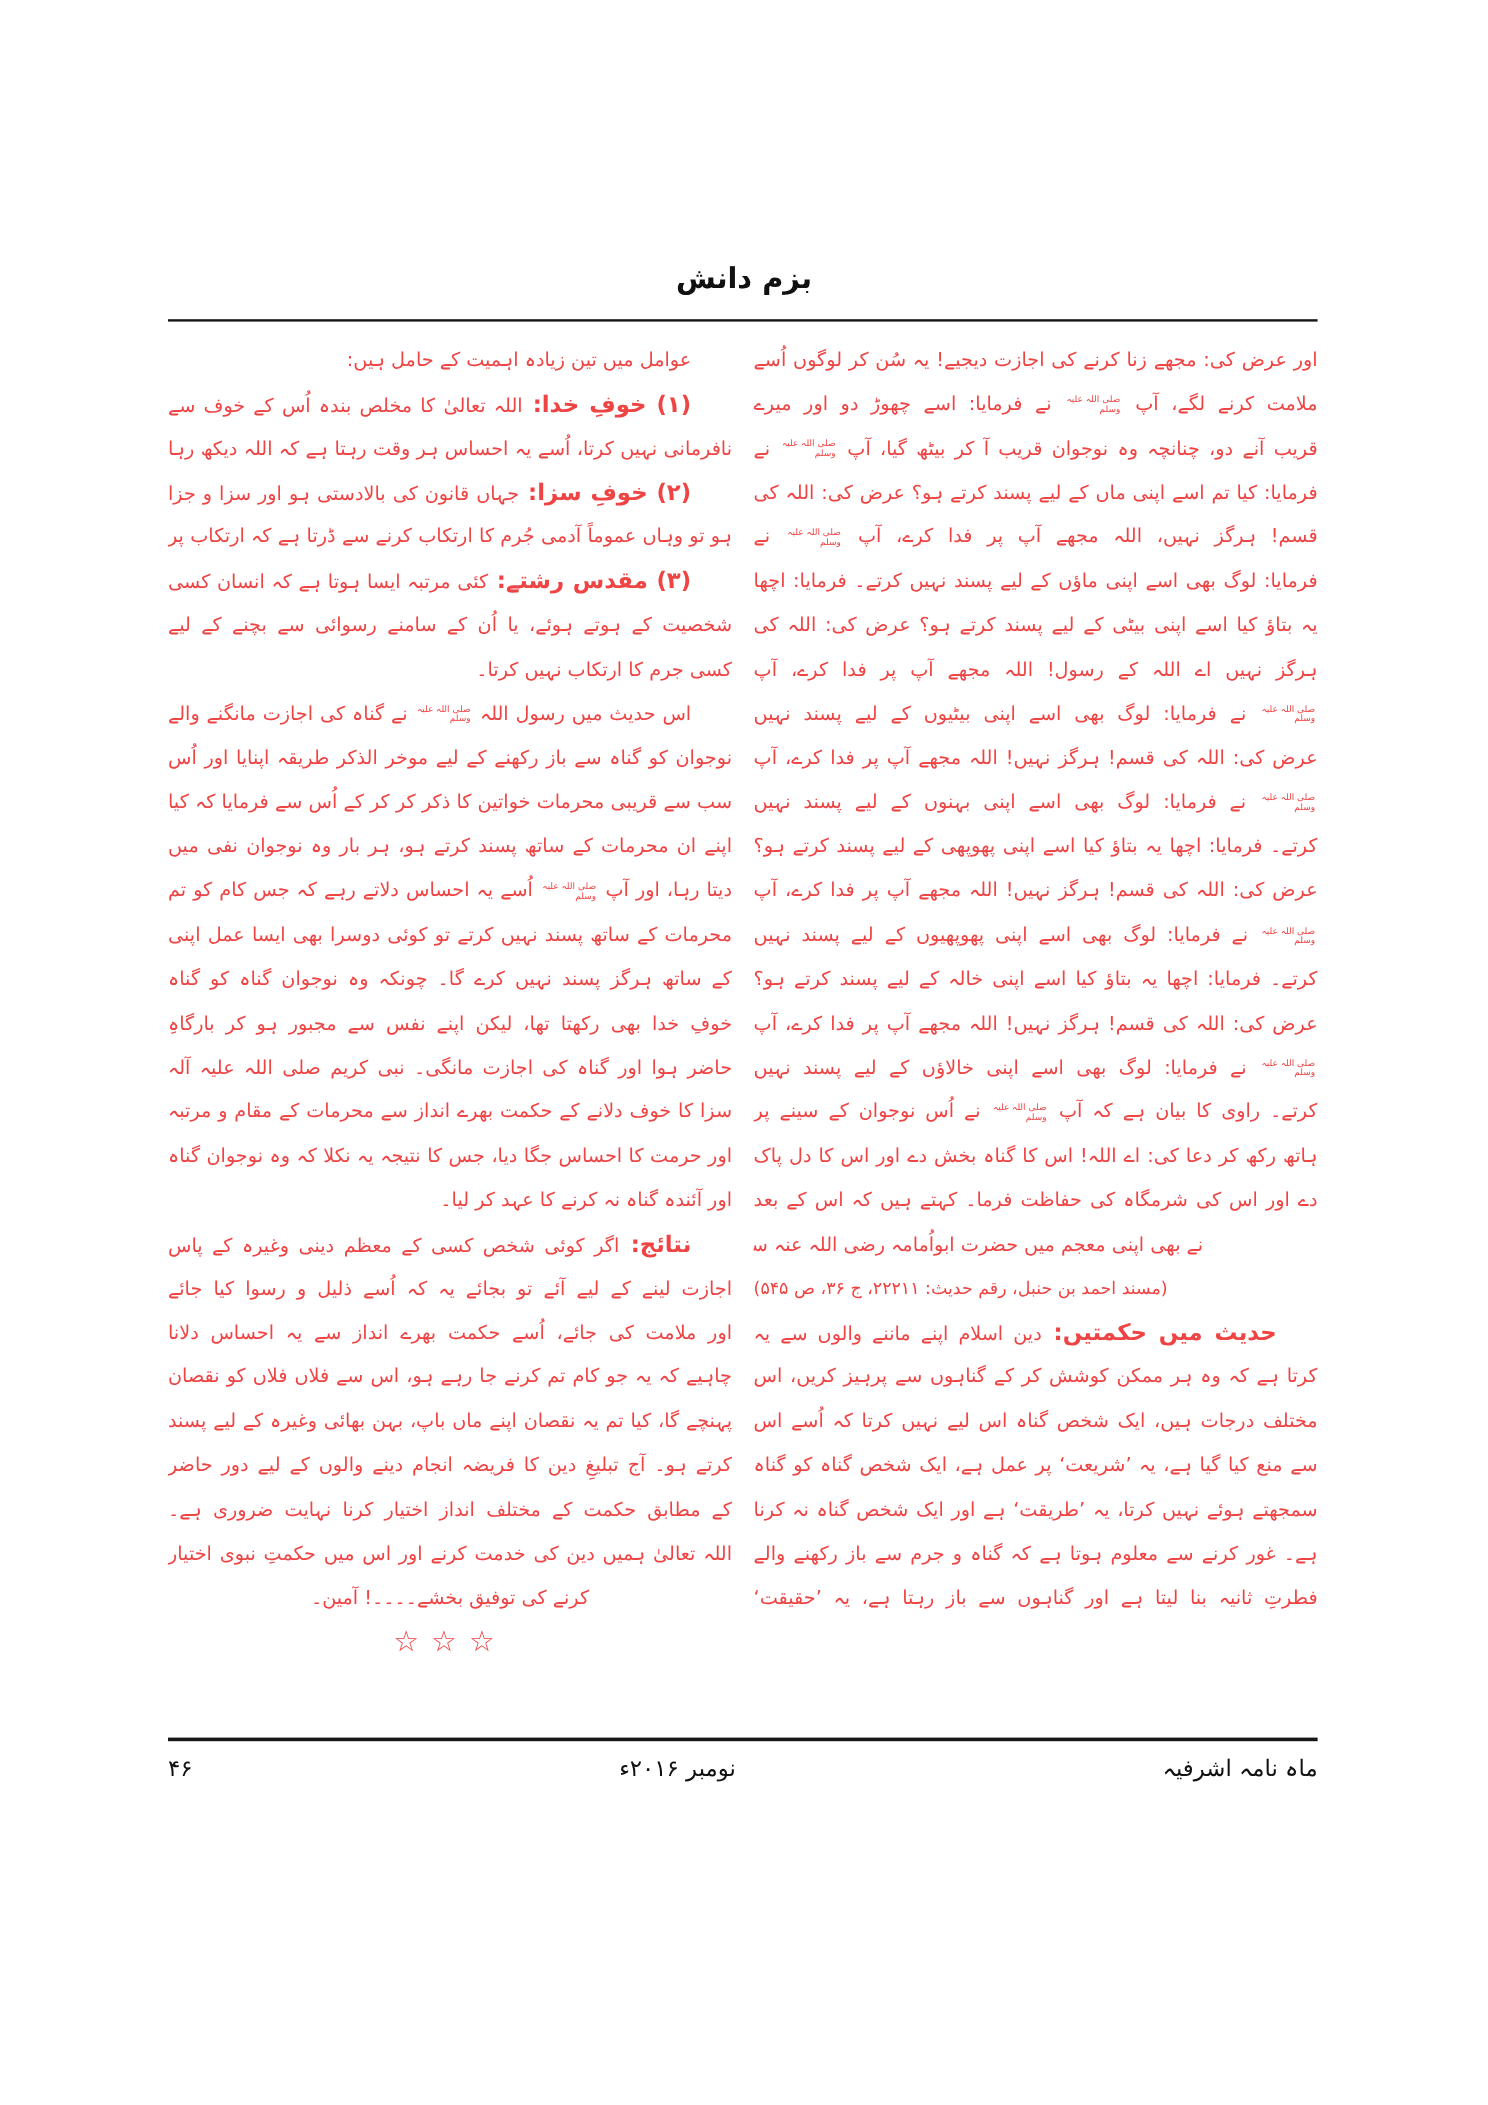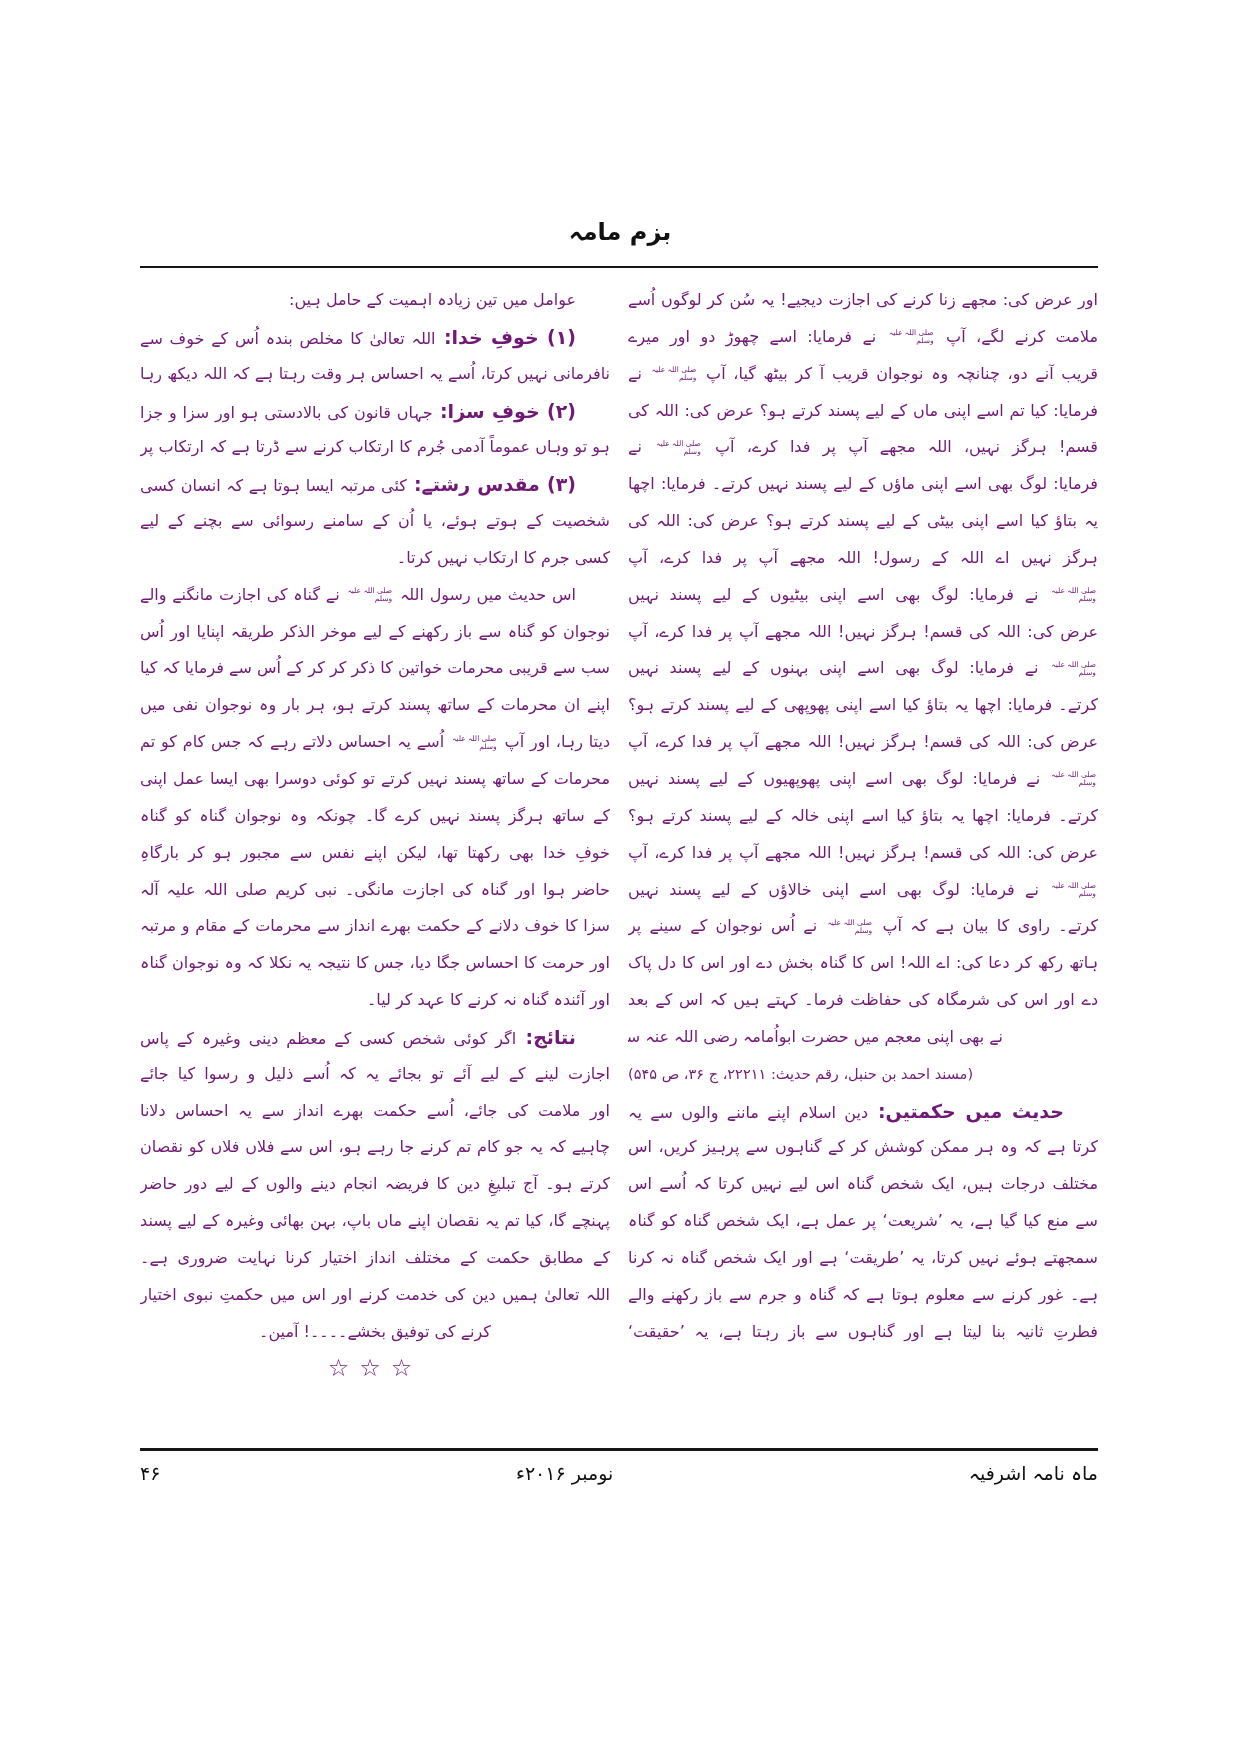--- a/index.html
+++ b/index.html
@@ -11,21 +11,21 @@
     position:absolute;top:218px;left:0;width:1240px;text-align:center;
     font-weight:bold;font-size:24px;letter-spacing:1px;
   }
   .rule{position:absolute;left:140px;width:958px;background:#161616;}
   .rule-top{top:266px;height:2px;}
   .rule-bottom{top:1448px;height:3px;}
   .columns{
     position:absolute;top:282px;left:140px;width:958px;
     display:flex;direction:rtl;gap:18px;
   }
-  .col{width:470px;font-size:16px;color:#701a75;}
+  .col{width:470px;font-size:16px;color:#ef4444;}
   .line{
     height:36.85px;line-height:36.85px;overflow:hidden;direction:rtl;
     white-space:nowrap;
   }
   .line.j{white-space:normal;text-align:justify;text-align-last:justify;}
   .line.e{text-align:right;}
   .line.c{text-align:center;}
   .line.ind{padding-right:34px;}
   .line.ind2{padding-right:95px;}
   .line.ref{text-align:left;font-size:14.5px;}
@@ -38,21 +38,21 @@
   .page-footer{
     position:absolute;top:1462px;left:140px;width:958px;
     display:flex;direction:rtl;justify-content:space-between;align-items:baseline;
     font-size:19px;
   }
   .footer-item{white-space:nowrap;text-align:right;}
 </style>
 </head>
 <body>
 
-<div class="page-header">بزم مامہ</div>
+<div class="page-header">بزم دانش</div>
 <div class="rule rule-top"></div>
 
 <div class="columns">
   <div class="col">
       <div class="line j">اور عرض کی: مجھے زنا کرنے کی اجازت دیجیے! یہ سُن کر لوگوں اُسے</div>
       <div class="line j">ملامت کرنے لگے، آپ <span class="honorific">صلی اللہ علیہ<br>وسلم</span> نے فرمایا: اسے چھوڑ دو اور میرے</div>
       <div class="line j">قریب آنے دو، چنانچہ وہ نوجوان قریب آ کر بیٹھ گیا، آپ <span class="honorific">صلی اللہ علیہ<br>وسلم</span> نے</div>
       <div class="line j">فرمایا: کیا تم اسے اپنی ماں کے لیے پسند کرتے ہو؟ عرض کی: اللہ کی</div>
       <div class="line j">قسم! ہرگز نہیں، اللہ مجھے آپ پر فدا کرے، آپ <span class="honorific">صلی اللہ علیہ<br>وسلم</span> نے</div>
       <div class="line j">فرمایا: لوگ بھی اسے اپنی ماؤں کے لیے پسند نہیں کرتے۔ فرمایا: اچھا</div>
@@ -98,22 +98,22 @@
       <div class="line j">کے ساتھ ہرگز پسند نہیں کرے گا۔ چونکہ وہ نوجوان گناہ کو گناہ سمجھتا تھا اور</div>
       <div class="line j">خوفِ خدا بھی رکھتا تھا، لیکن اپنے نفس سے مجبور ہو کر بارگاہِ رسالت میں</div>
       <div class="line j">حاضر ہوا اور گناہ کی اجازت مانگی۔ نبی کریم صلی اللہ علیہ آلہ وسلم نے بجائے</div>
       <div class="line j">سزا کا خوف دلانے کے حکمت بھرے انداز سے محرمات کے مقام و مرتبہ</div>
       <div class="line j">اور حرمت کا احساس جگا دیا، جس کا نتیجہ یہ نکلا کہ وہ نوجوان گناہ سے باز رہا</div>
       <div class="line e">اور آئندہ گناہ نہ کرنے کا عہد کر لیا۔</div>
       <div class="line j ind"><b>نتائج: </b>اگر کوئی شخص کسی کے معظم دینی وغیرہ کے پاس کسی گناہ کی</div>
       <div class="line j">اجازت لینے کے لیے آئے تو بجائے یہ کہ اُسے ذلیل و رسوا کیا جائے</div>
       <div class="line j">اور ملامت کی جائے، اُسے حکمت بھرے انداز سے یہ احساس دلانا</div>
       <div class="line j">چاہیے کہ یہ جو کام تم کرنے جا رہے ہو، اس سے فلاں فلاں کو نقصان</div>
+      <div class="line j">پہنچے گا، کیا تم یہ نقصان اپنے ماں باپ، بہن بھائی وغیرہ کے لیے پسند</div>
       <div class="line j">کرتے ہو۔ آج تبلیغِ دین کا فریضہ انجام دینے والوں کے لیے دور حاضر</div>
-      <div class="line j">پہنچے گا، کیا تم یہ نقصان اپنے ماں باپ، بہن بھائی وغیرہ کے لیے پسند</div>
       <div class="line j">کے مطابق حکمت کے مختلف انداز اختیار کرنا نہایت ضروری ہے۔</div>
       <div class="line j">اللہ تعالیٰ ہمیں دین کی خدمت کرنے اور اس میں حکمتِ نبوی اختیار</div>
       <div class="line c">کرنے کی توفیق بخشے۔۔۔۔! آمین۔</div>
       <div class="line c stars">☆☆☆</div>
     </div>
 </div>
 
 <div class="rule rule-bottom"></div>
 <div class="page-footer">
   <span class="footer-item">ماہ نامہ اشرفیہ</span>

